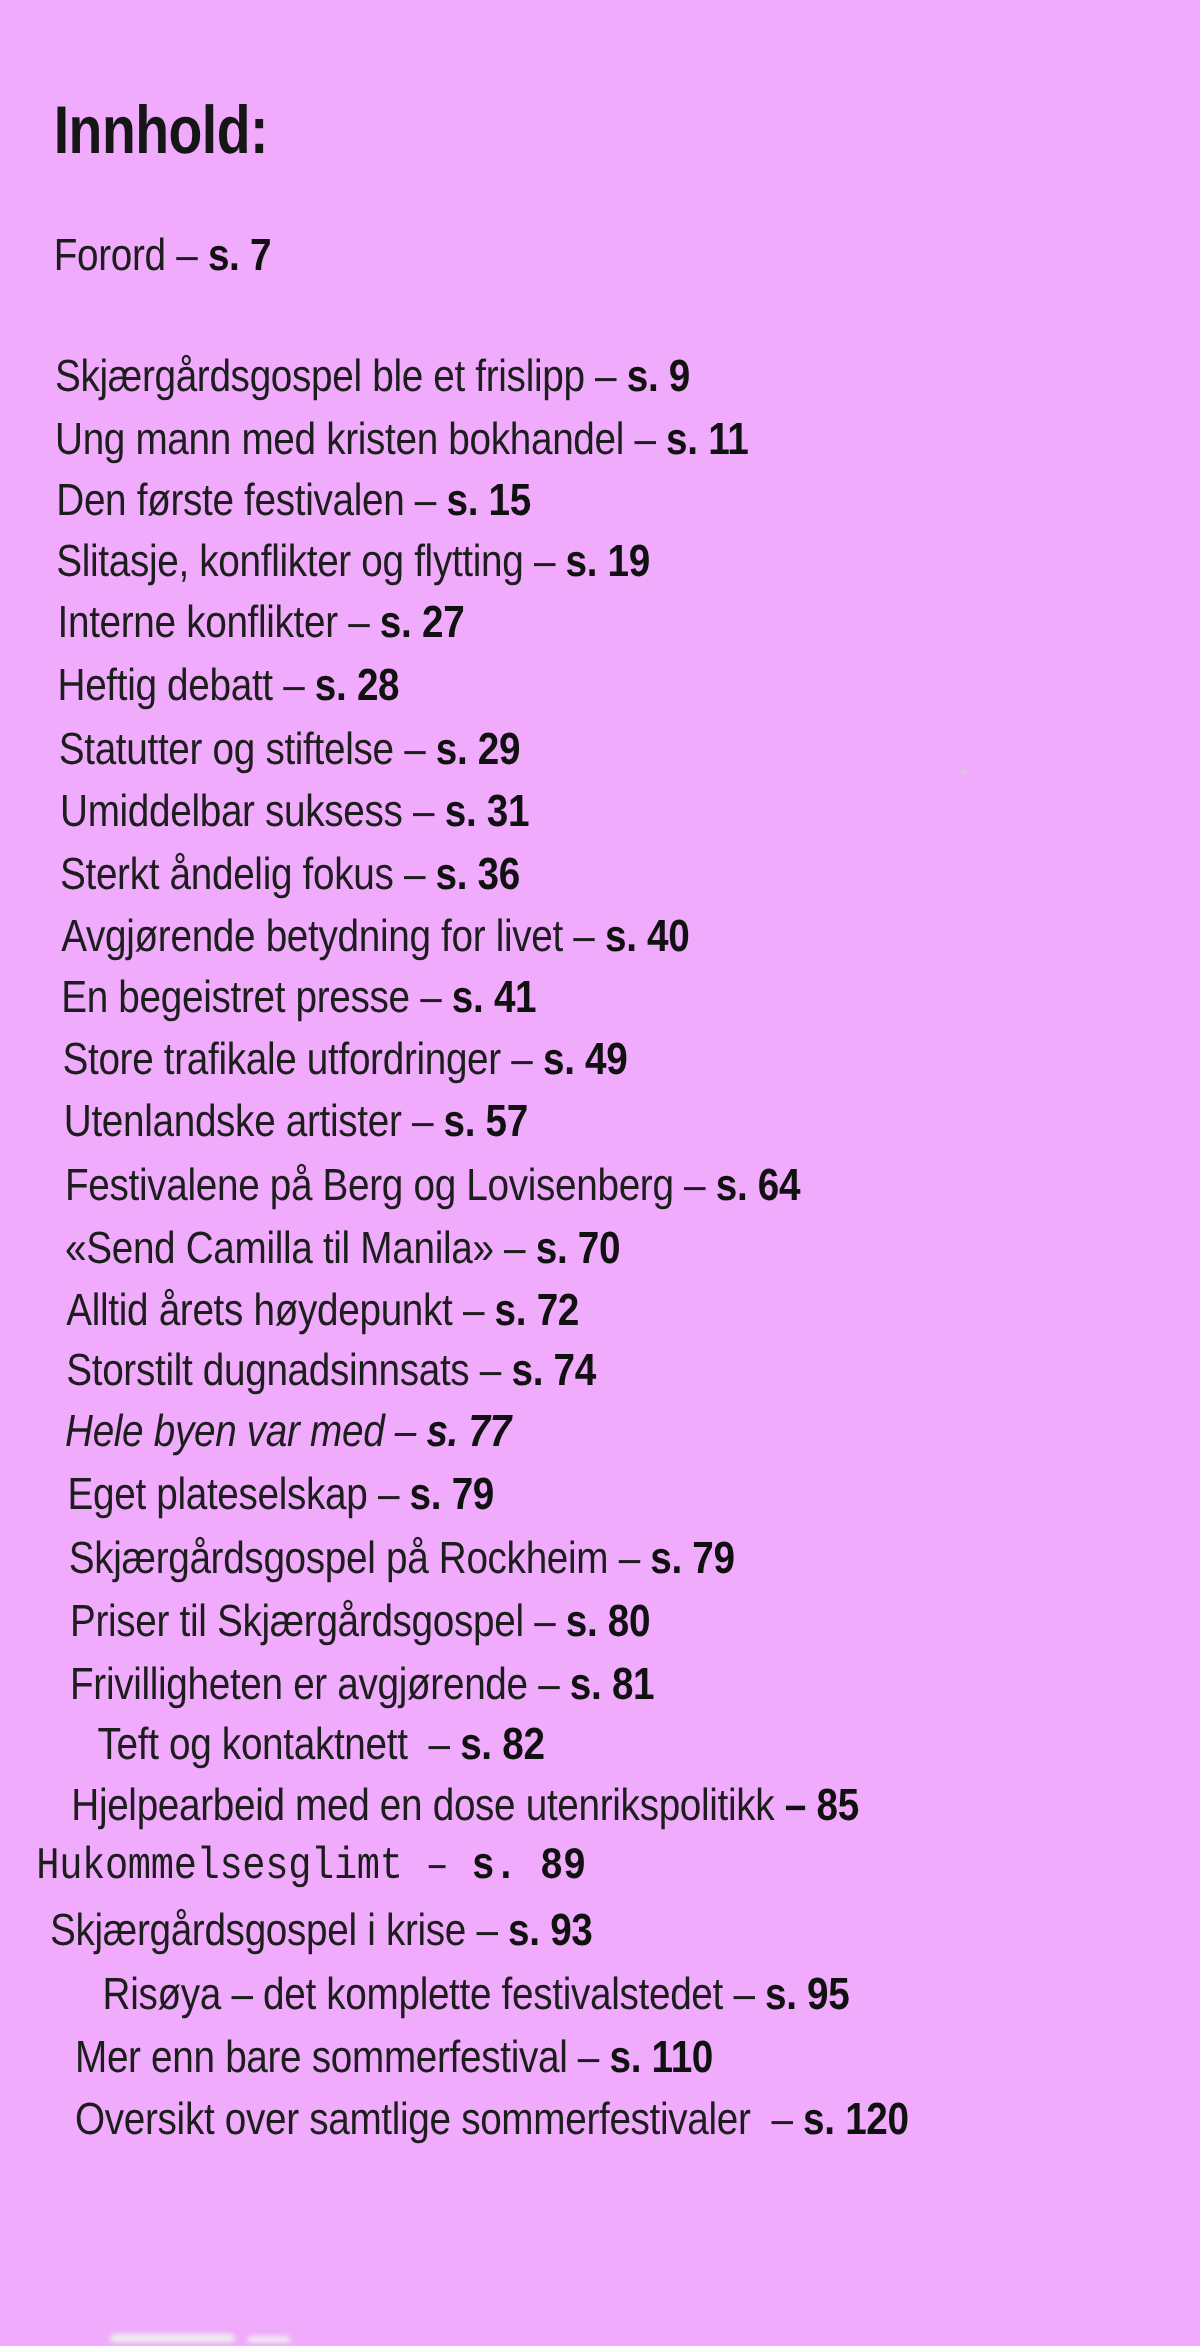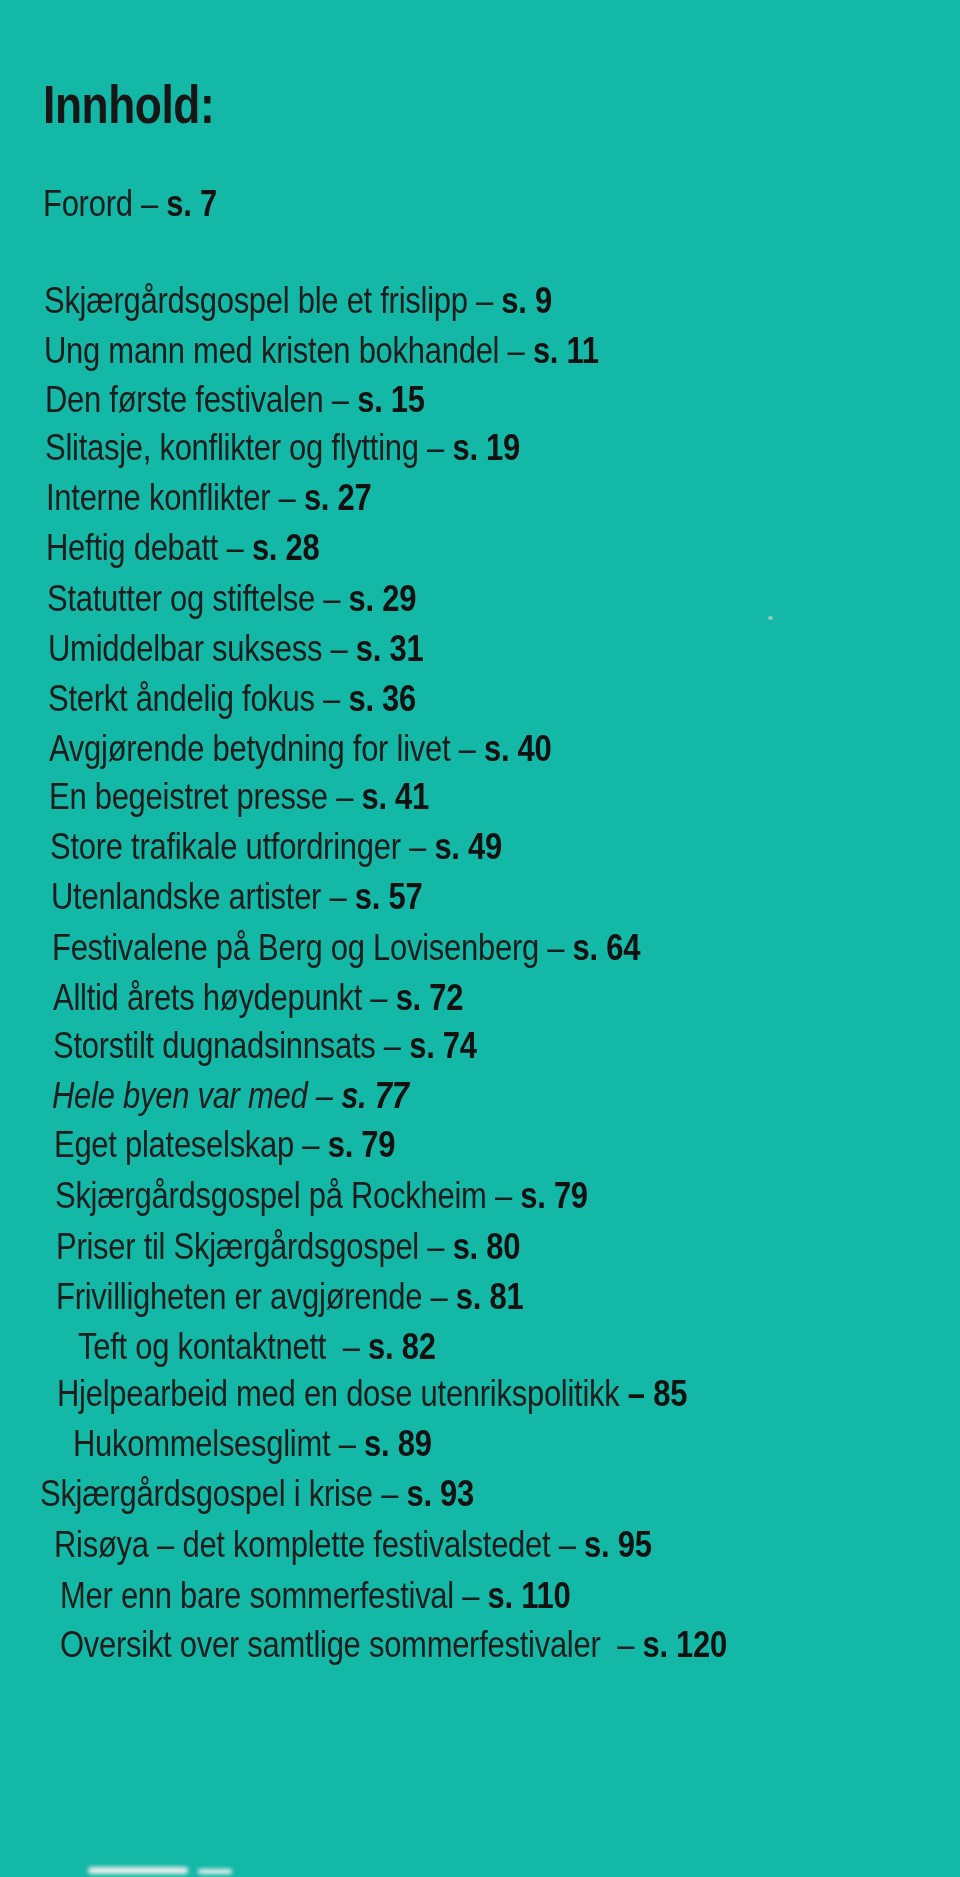--- a/index.html
+++ b/index.html
@@ -2,21 +2,21 @@
 <html lang="no"><head>
 <meta charset="utf-8">
 <style>
   html,body{margin:0;padding:0;}
   body{
     width:960px;height:1877px;background:#ffffff;
     font-family:"Liberation Sans","DejaVu Sans",sans-serif;
   }
   .page{
     position:relative;width:960px;height:1877px;overflow:hidden;
-    background:#14b8a6;color:#1b1b1b;
+    background:#f0abfc;color:#1b1b1b;
   }
   .title{
     position:absolute;left:43px;top:77px;margin:0;
     font-size:54px;line-height:54px;font-weight:700;color:#161616;
   }
   .title .tx{
     display:inline-block;transform:scaleX(.82);transform-origin:0 50%;
     letter-spacing:-.5px;white-space:nowrap;
   }
   .toc{position:absolute;left:0;top:179px;width:760px;}
@@ -58,32 +58,33 @@
       <div class="row" style="margin-left: 45.85px; transform: translateY(-1.4px);"><span class="line"><span>Interne konflikter</span><span class=""> – </span><span class="b">s. 27</span></span></div>
       <div class="row" style="margin-left: 46.42px; transform: translateY(-1.1px);"><span class="line"><span>Heftig debatt</span><span class=""> – </span><span class="b">s. 28</span></span></div>
       <div class="row" style="margin-left: 46.99px; transform: translateY(0px);"><span class="line"><span>Statutter og stiftelse</span><span class=""> – </span><span class="b">s. 29</span></span></div>
       <div class="row" style="margin-left: 47.56px; transform: translateY(1.1px);"><span class="line"><span>Umiddelbar suksess</span><span class=""> – </span><span class="b">s. 31</span></span></div>
       <div class="row" style="margin-left: 48.13px; transform: translateY(1.4px);"><span class="line"><span>Sterkt åndelig fokus</span><span class=""> – </span><span class="b">s. 36</span></span></div>
       <div class="row" style="margin-left: 48.7px; transform: translateY(0.6px);"><span class="line"><span>Avgjørende betydning for livet</span><span class=""> – </span><span class="b">s. 40</span></span></div>
       <div class="row" style="margin-left: 49.27px; transform: translateY(-0.6px);"><span class="line"><span>En begeistret presse</span><span class=""> – </span><span class="b">s. 41</span></span></div>
       <div class="row" style="margin-left: 50.41px; transform: translateY(-1.1px);"><span class="line"><span>Store trafikale utfordringer</span><span class=""> – </span><span class="b">s. 49</span></span></div>
       <div class="row" style="margin-left: 50.98px; transform: translateY(0px);"><span class="line"><span>Utenlandske artister</span><span class=""> – </span><span class="b">s. 57</span></span></div>
       <div class="row" style="margin-left: 51.55px; transform: translateY(1.1px);"><span class="line"><span>Festivalene på Berg og Lovisenberg</span><span class=""> – </span><span class="b">s. 64</span></span></div>
+      <div class="row" style="margin-left: 52.12px; transform: translateY(1.4px);"><span class="line"><span>«Send Camilla til Manila»</span><span class=""> – </span><span class="b">s. 70</span></span></div>
       <div class="row" style="margin-left: 52.69px; transform: translateY(0.6px);"><span class="line"><span>Alltid årets høydepunkt</span><span class=""> – </span><span class="b">s. 72</span></span></div>
       <div class="row" style="margin-left: 53.26px; transform: translateY(-0.7px);"><span class="line"><span>Storstilt dugnadsinnsats</span><span class=""> – </span><span class="b">s. 74</span></span></div>
       <div class="row" style="margin-left: 52px; transform: translateY(-1.4px); font-style: italic;"><span class="line"><span>Hele byen var med</span><span class=""> – </span><span class="b">s. 77</span></span></div>
       <div class="row" style="margin-left: 54.4px; transform: translateY(-1.1px);"><span class="line"><span>Eget plateselskap</span><span class=""> – </span><span class="b">s. 79</span></span></div>
       <div class="row" style="margin-left: 54.97px; transform: translateY(0.1px);"><span class="line"><span>Skjærgårdsgospel på Rockheim</span><span class=""> – </span><span class="b">s. 79</span></span></div>
       <div class="row" style="margin-left: 55.54px; transform: translateY(1.1px);"><span class="line"><span>Priser til Skjærgårdsgospel</span><span class=""> – </span><span class="b">s. 80</span></span></div>
       <div class="row" style="margin-left: 56.11px; transform: translateY(1.3px);"><span class="line"><span>Frivilligheten er avgjørende</span><span class=""> – </span><span class="b">s. 81</span></span></div>
       <div class="row" style="margin-left: 78px; transform: translateY(0.5px);"><span class="line"><span>Teft og kontaktnett</span><span class="">&nbsp; – </span><span class="b">s. 82</span></span></div>
       <div class="row" style="margin-left: 57.25px; transform: translateY(-0.7px);"><span class="line"><span>Hjelpearbeid med en dose utenrikspolitikk</span><span class="b"> – </span><span class="b">85</span></span></div>
-      <div class="row" style="margin-left: 73px; transform: translateY(-1.4px);"><span class="line"><span>Hukommelsesglimt</span><span class=""> – </span><span class="b">s. 89</span></span></div>
+      <div class="row" style="margin-left: 29px; transform: translateY(-1.4px); font-family: Liberation Mono, monospace;"><span class="line"><span>Hukommelsesglimt</span><span class=""> – </span><span class="b">s. 89</span></span></div>
       <div class="row" style="margin-left: 40px; transform: translateY(-1px);"><span class="line"><span>Skjærgårdsgospel i krise</span><span class=""> – </span><span class="b">s. 93</span></span></div>
-      <div class="row" style="margin-left: 54px; transform: translateY(0.1px); text-decoration: underline;"><span class="line"><span>Risøya – det komplette festivalstedet</span><span class=""> – </span><span class="b">s. 95</span></span></div>
+      <div class="row" style="margin-left: 82px; transform: translateY(0.1px); text-decoration: underline;"><span class="line"><span>Risøya – det komplette festivalstedet</span><span class=""> – </span><span class="b">s. 95</span></span></div>
       <div class="row" style="margin-left: 59.53px; transform: translateY(1.2px);"><span class="line"><span>Mer enn bare sommerfestival</span><span class=""> – </span><span class="b">s. 110</span></span></div>
       <div class="row" style="margin-left: 60.1px; transform: translateY(1.3px);"><span class="line"><span>Oversikt over samtlige sommerfestivaler</span><span class="">&nbsp; – </span><span class="b">s. 120</span></span></div>
     </div>
 
   <div class="speck"></div>
   <div class="smudge"></div>
   <div class="smudge2"></div>
 </div>
 
 </body></html>

